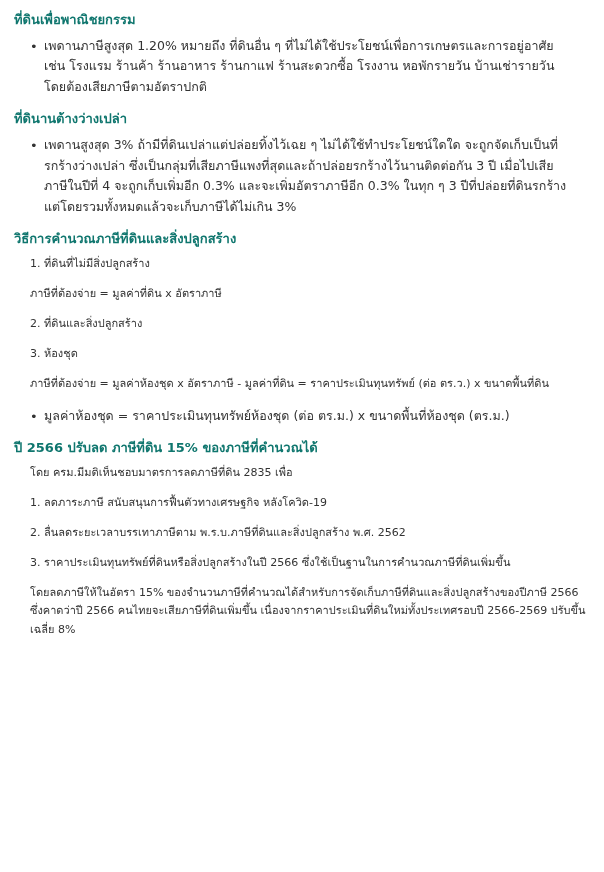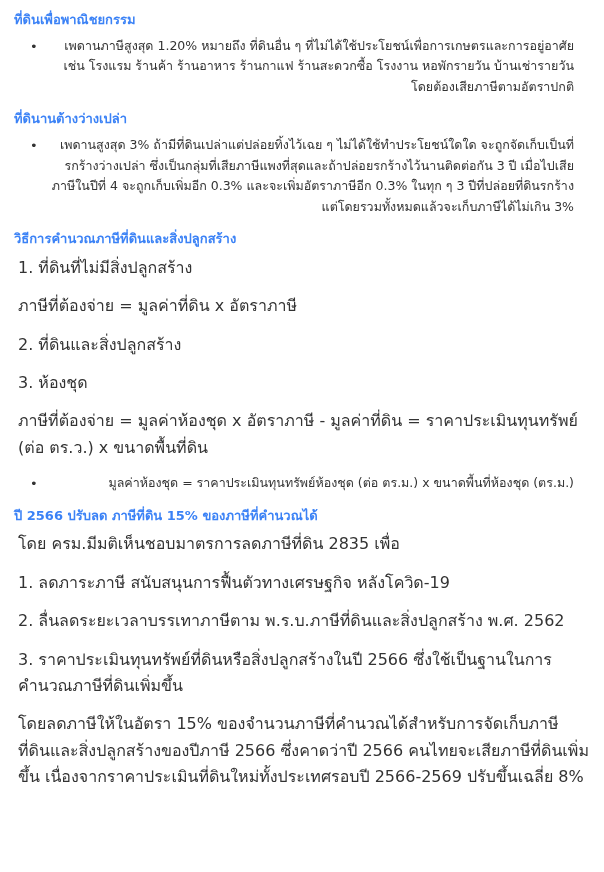--- a/index.html
+++ b/index.html
@@ -14,39 +14,38 @@
     color: #333333;
     font-size: 12.5px;
     line-height: 1.62;
   }
   .page {
     padding: 10px 14px 14px 14px;
     box-sizing: border-box;
     width: 604px;
   }
   h2.heading {
-    color: #3b82f6;
+    color: #0f766e;
     font-size: 13px;
     font-weight: bold;
     margin: 0 0 6px 0;
     line-height: 1.5;
   }
   h2.heading.spaced {
   }
   p.para {
-    margin: 0 0 12px 4px;
+    margin: 0 0 12px 16px;
     color: #333333;
-    font-size: 16px;
+    font-size: 11px;
     line-height: 1.65;
   }
   ul.bullets {
     margin: 0 16px 12px 0;
     padding-left: 30px;
     list-style: none;
-    text-align: right;
   }
   ul.bullets > li {
     position: relative;
     margin: 0 0 4px 0;
     line-height: 1.65;
     padding-left: 0;
   }
   ul.bullets > li::before {
     content: "\2022";
     position: absolute;

